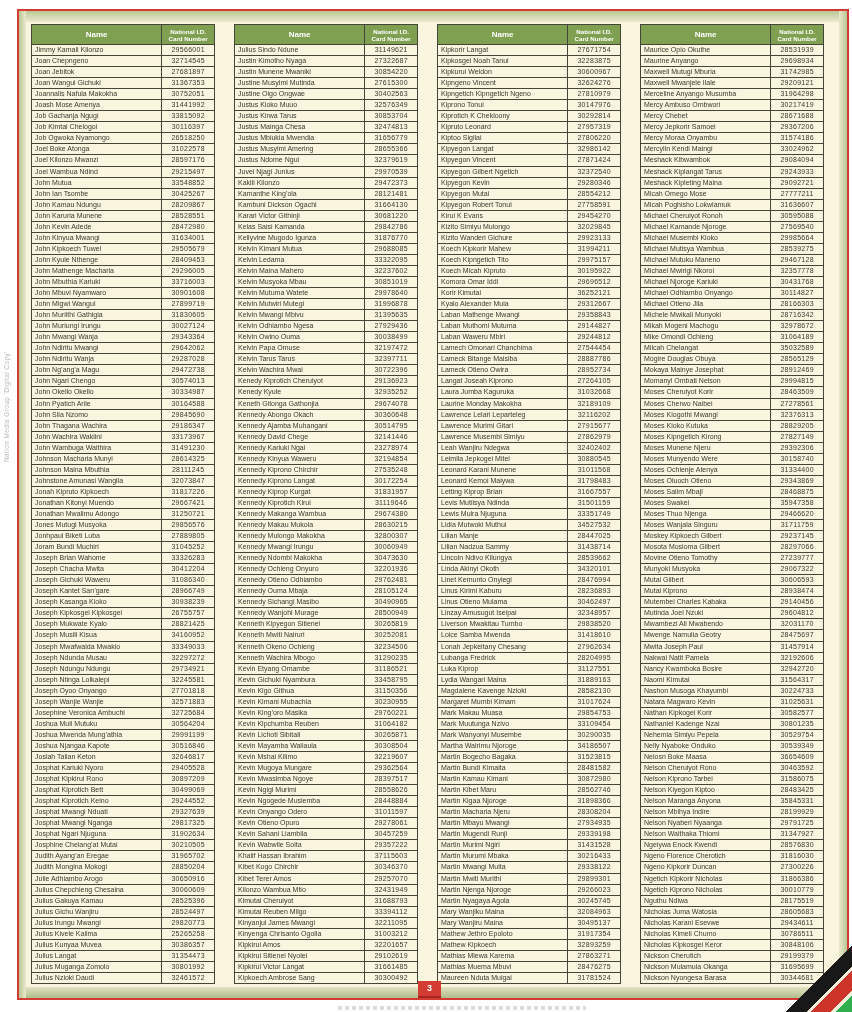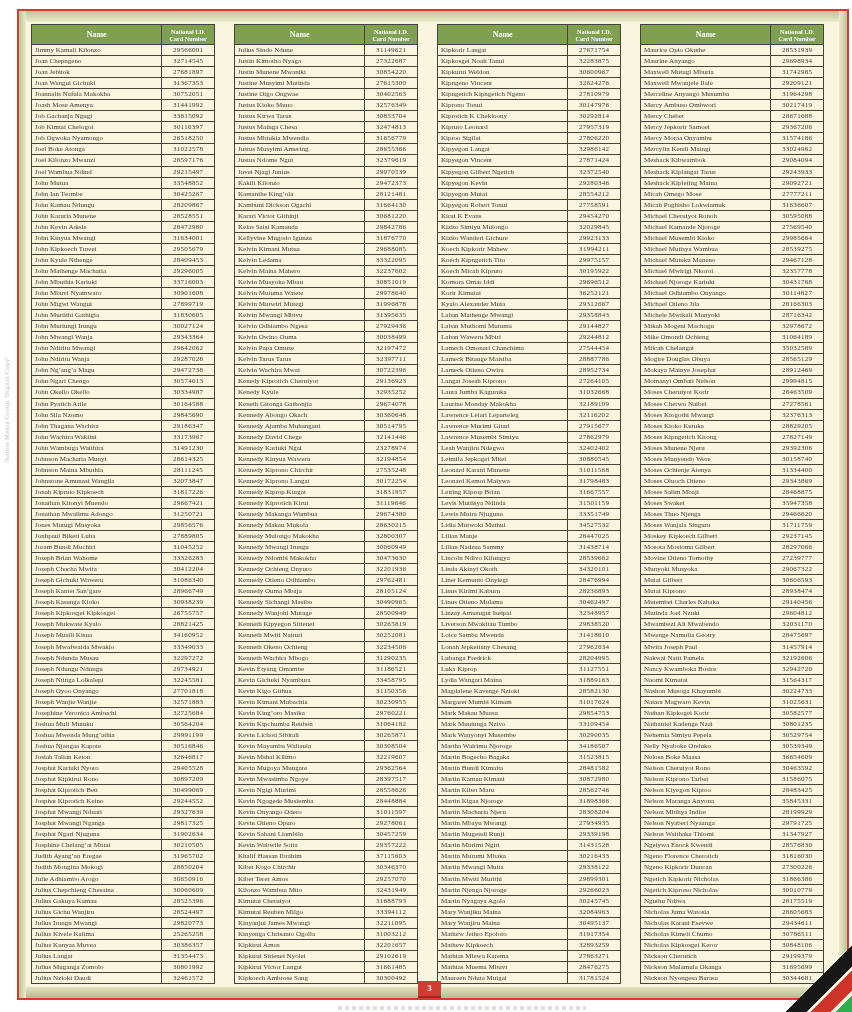--- a/index.html
+++ b/index.html
@@ -1,17 +1,17 @@
 <!DOCTYPE html>
 <html style="--frame-red: #d23c32; --header-green: #7fa050; --page-cream: #f9f5df; --grid: #45453a; --text: #3b3a31; --flag-black: #181818; --flag-red: #ce3429; --flag-green: #2fae4d;"><head>
 <meta charset="utf-8">
 <style>
   html,body{margin:0;padding:0;background:#ffffff;}
   .canvas{position:relative;width:852px;height:1012px;background:#ffffff;overflow:hidden;
-          font-family:Liberation Serif, serif;}
+          font-family:Liberation Sans, sans-serif;}
   .watermark{position:absolute;left:3px;top:462px;transform:rotate(-90deg);transform-origin:0 0;
              font-size:6.5px;letter-spacing:.4px;color:#bcbab2;white-space:nowrap;}
   .sheet{position:absolute;left:17px;top:9px;width:832px;height:991px;box-sizing:border-box;
          background:var(--page-cream,#f9f5df);border:2px solid var(--frame-red,#d23c32);}
   .bar{position:absolute;z-index:1;}
   .bar-top{left:0;right:0;top:0;height:11px;background:linear-gradient(to bottom,#b9c795,#ece9cd);}
   .bar-bottom{left:0;right:0;bottom:0;height:11px;background:linear-gradient(to top,#aebd8b,#e4e2c2);}
   .bar-left{top:0;bottom:0;left:0;width:7px;background:linear-gradient(to right,#b9c795,#ece9cd);}
   .bar-right{top:0;bottom:0;right:0;width:8px;background:linear-gradient(to left,#b9c795,#ece9cd);}
   .cols{position:absolute;left:12px;top:13px;display:flex;gap:19px;z-index:2;}

